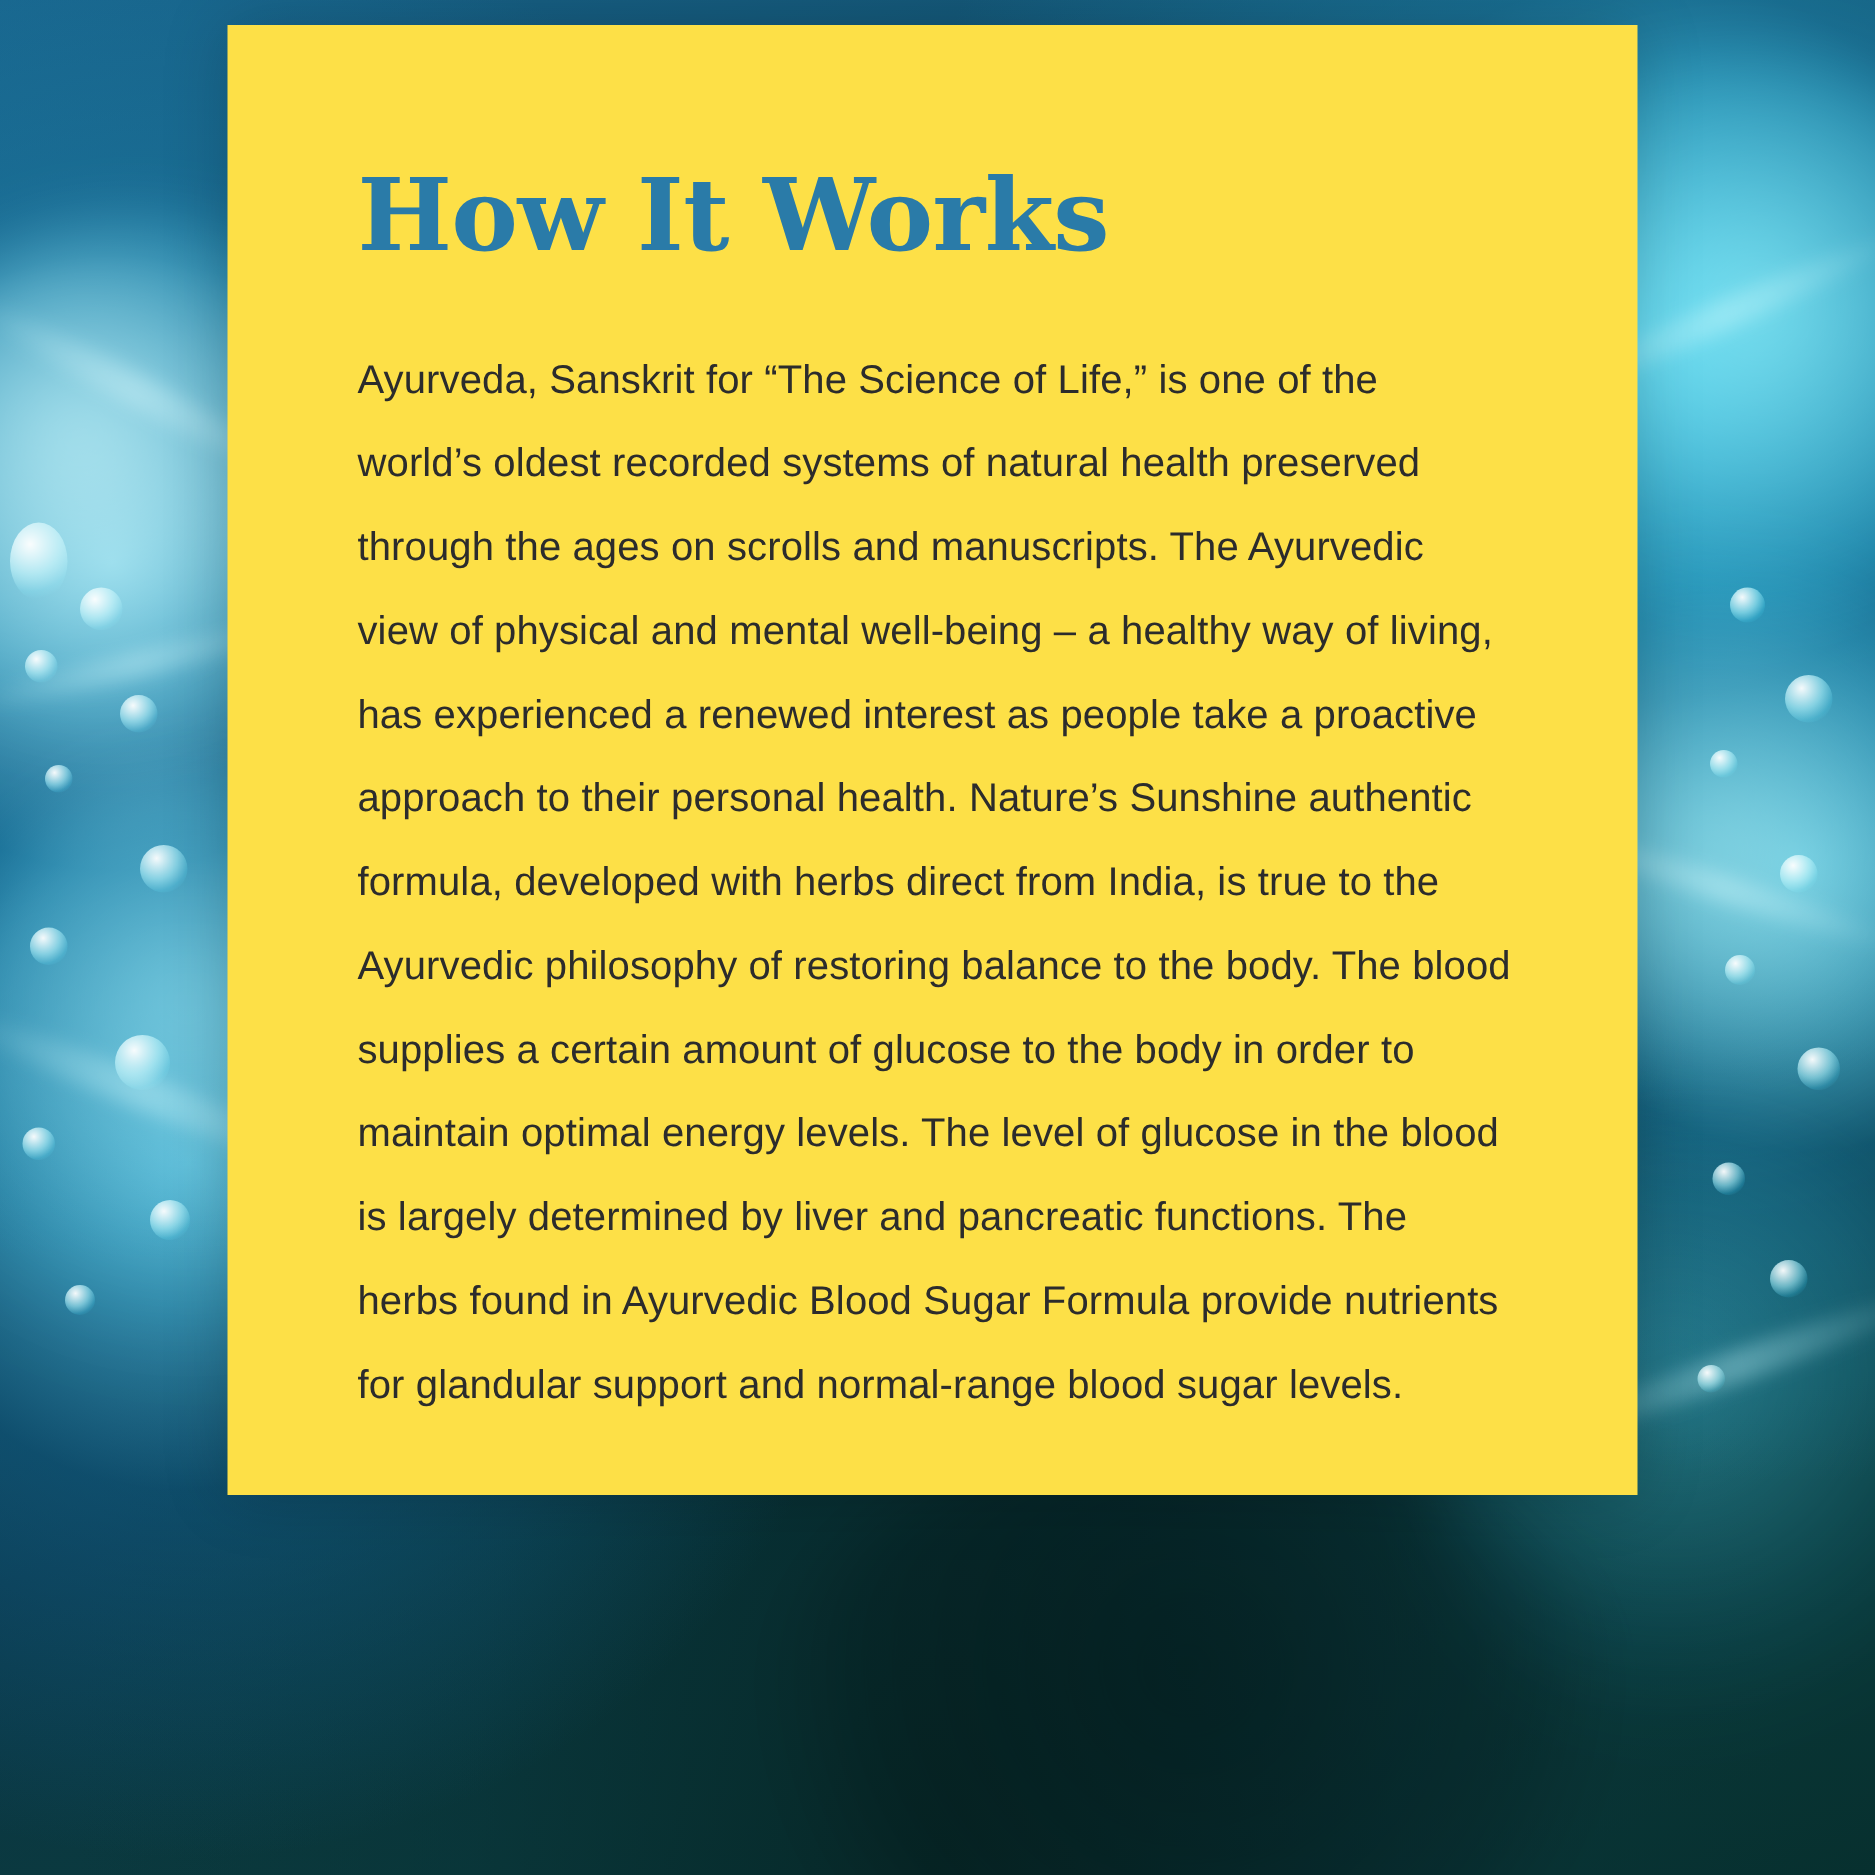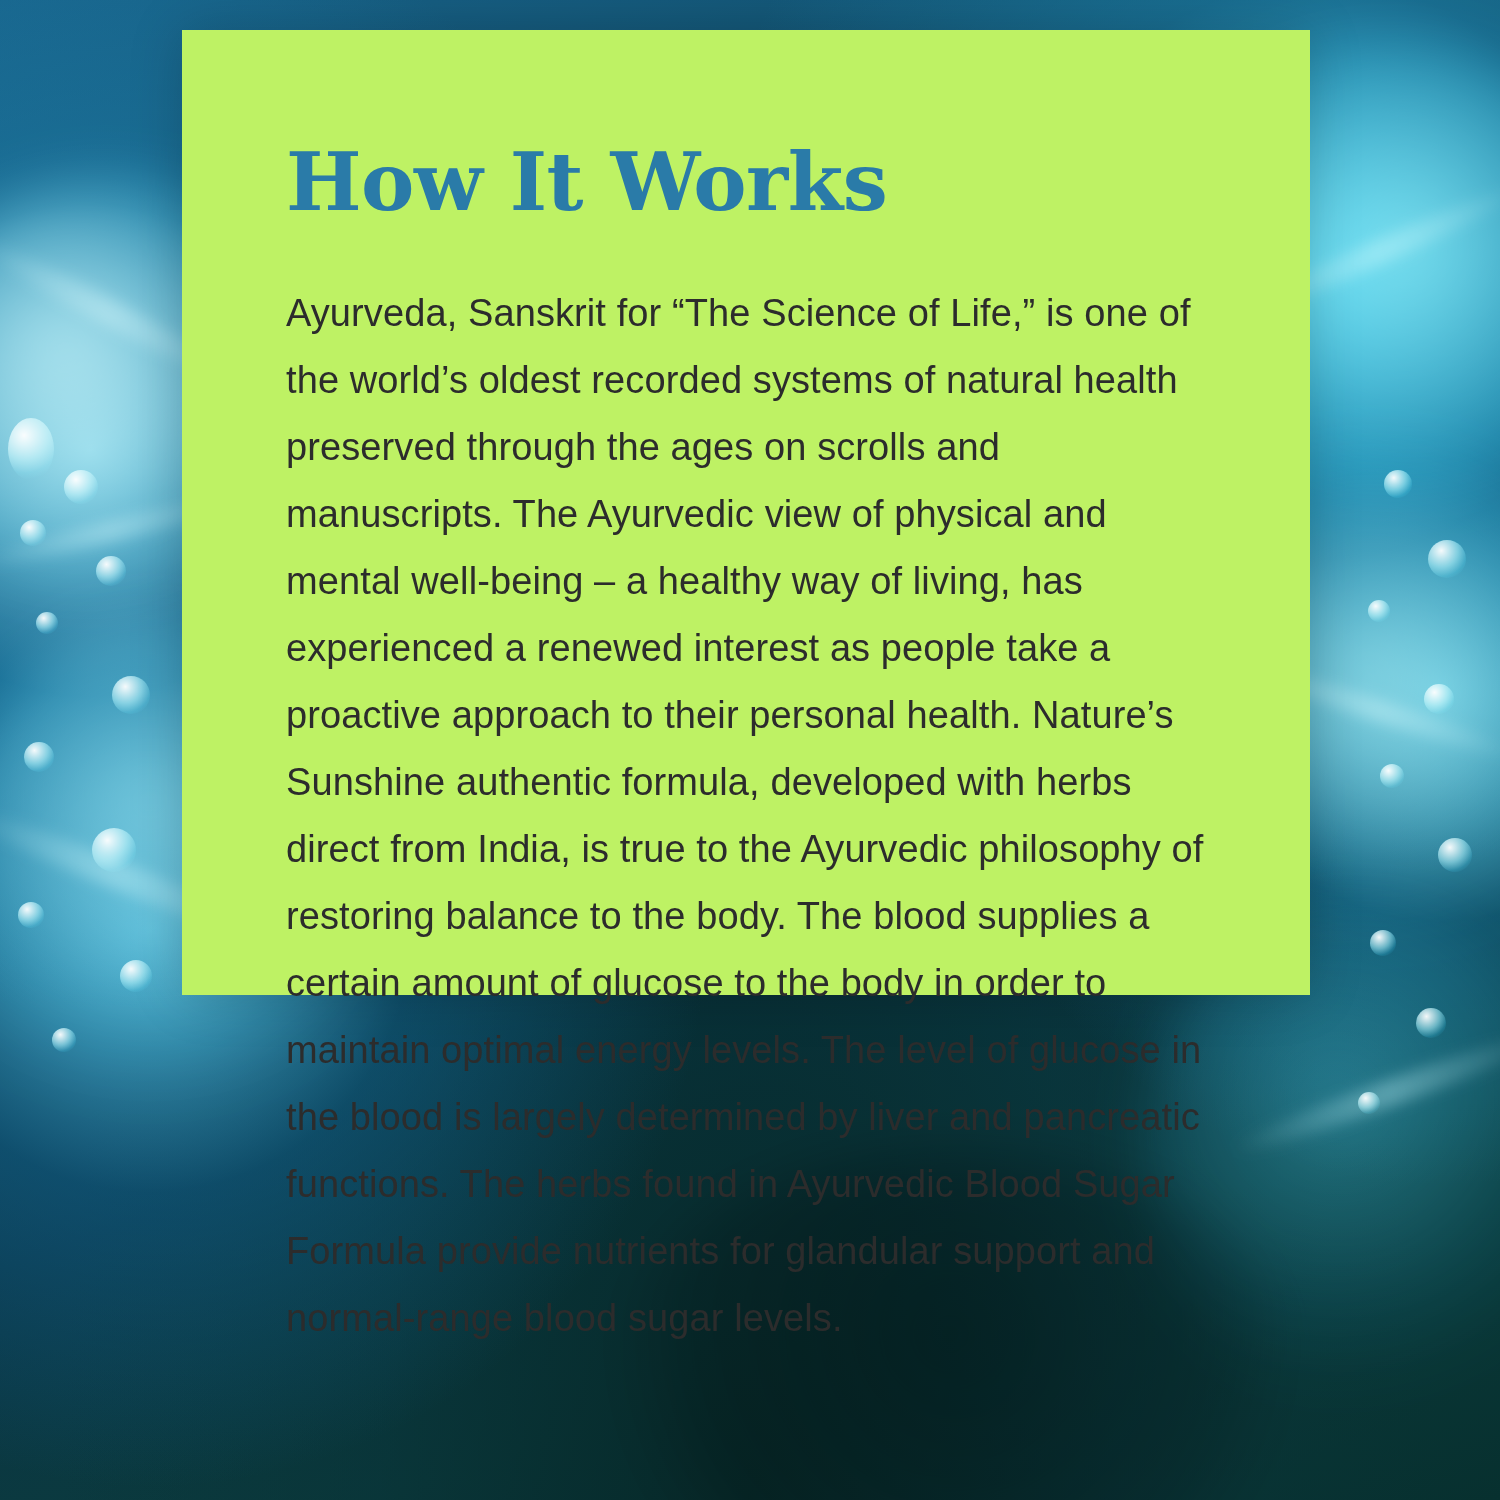--- a/index.html
+++ b/index.html
@@ -67,41 +67,41 @@
     border-radius: 50%;
     background: radial-gradient(circle at 35% 28%, rgba(255,255,255,0.95), rgba(160,235,255,0.55) 45%, rgba(30,130,175,0.25) 70%, rgba(0,0,0,0) 82%);
     mix-blend-mode: screen;
     filter: blur(0.6px);
   }
 
   
   .card {
     position: absolute;
     left: 182px;
-    top: 30px;
+    top: 20px;
     width: 1128px;
-    height: 965px;
-    background: #bef264;
+    height: 1176px;
+    background: #fde047;
     box-shadow: 0 0 50px rgba(0,0,0,0.18);
   }
   .card-inner {
     padding: 112px 100px 0 104px;
   }
   .title {
     font-family: "DejaVu Serif", serif;
     font-weight: 700;
     font-size: 80px;
     line-height: 1.0;
     letter-spacing: -0.5px;
     color: #2a7ba8;
     margin: 0 0 58px 0;
   }
   .body-text {
     font-family: "Liberation Sans", sans-serif;
-    font-size: 38px;
+    font-size: 32px;
     line-height: 67px;
     color: #2c2c2c;
     margin: 0;
     letter-spacing: 0.1px;
     max-width: 945px;
     font-weight: 400;
   }
 </style>
 </head>
 <body>

